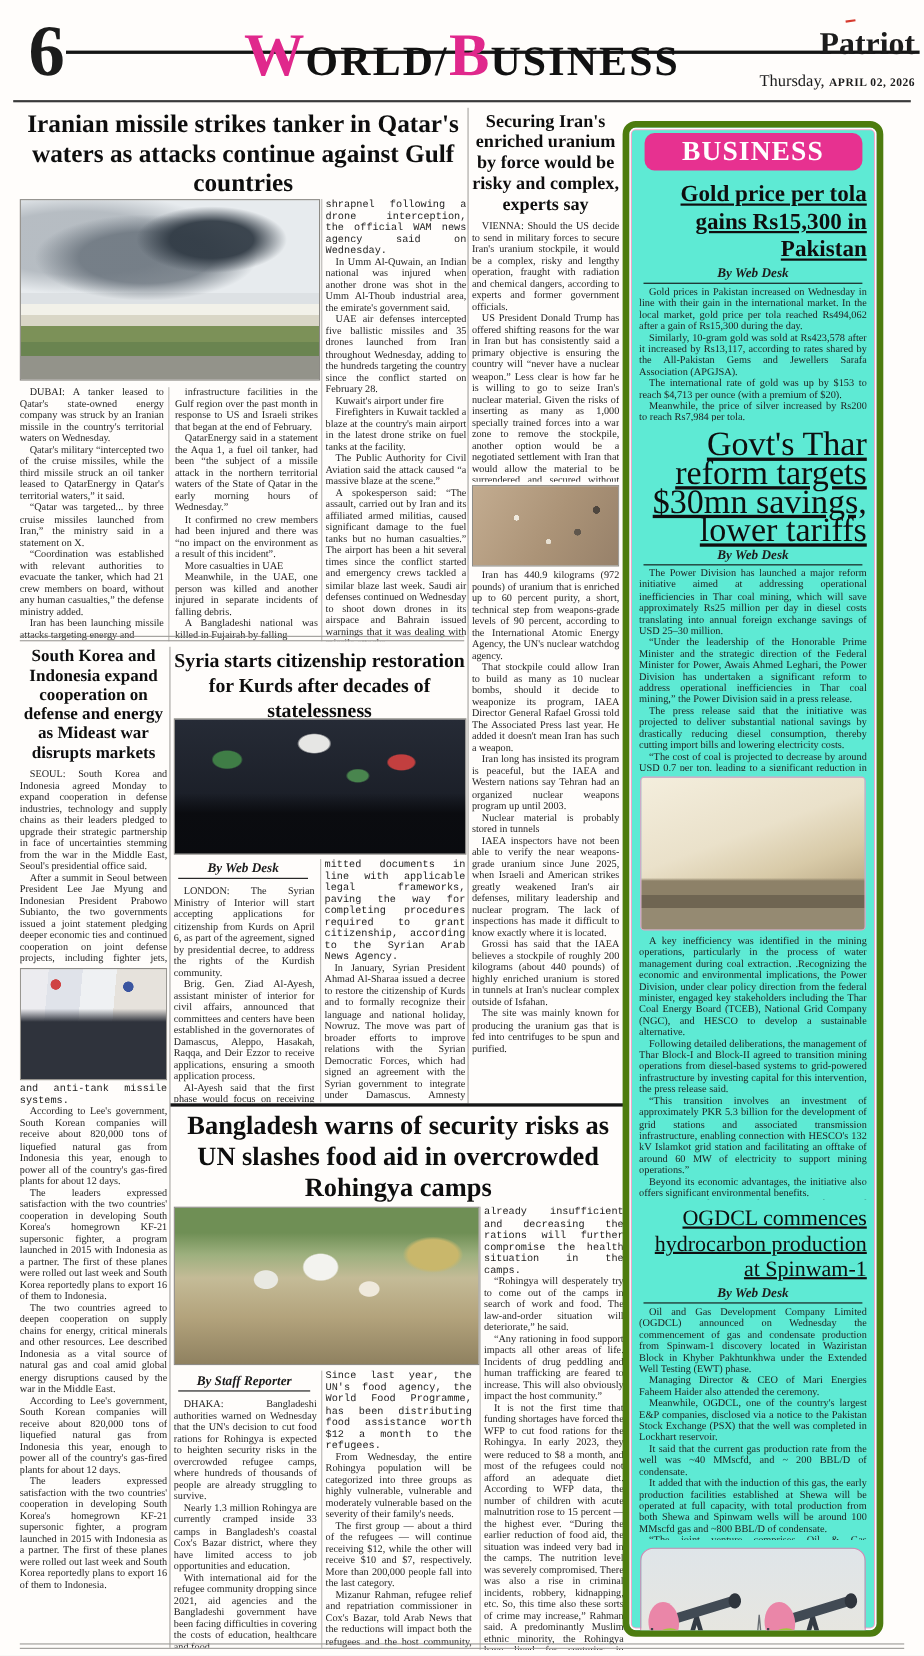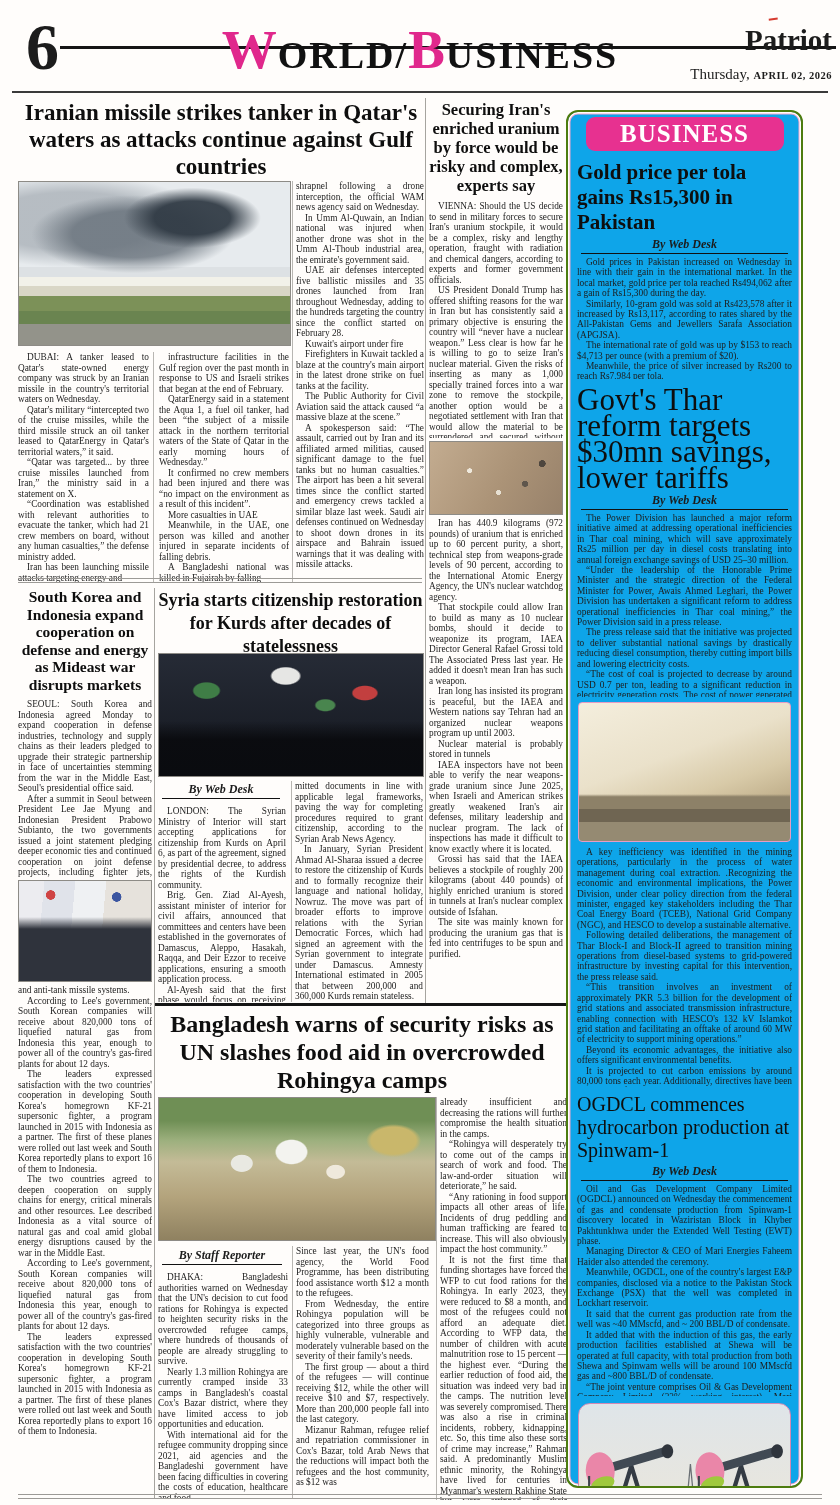--- a/index.html
+++ b/index.html
@@ -2,42 +2,42 @@
 <html><head>
 <meta charset="utf-8">
 <style>
   html,body{margin:0;padding:0;background:#f3f3f1;}
   #page{position:relative;width:840px;height:1505px;background:#fffdfb;margin:0 auto;
         font-family:"Liberation Serif","DejaVu Serif",serif;color:#1c1c1c;overflow:hidden;}
   .abs{position:absolute;}
   .hl{font-weight:bold;text-align:center;color:#0e0e0e;}
   .body{font-size:9.3px;line-height:10.5px;text-align:justify;overflow:hidden;color:#1d1d1d;}
   .body p{margin:0;text-indent:9px;}
-  .cont p:first-child{text-indent:0;}
+  .cont p:first-child{text-indent:0;font-family:Liberation Mono, monospace;}
   .vr{position:absolute;width:1px;background:#b8b6b2;}
   .hr{position:absolute;background:#151515;}
   .hr-gray{position:absolute;background:#9c9a96;}
   .photo{position:absolute;border:1px solid #8d8b86;}
   .by{display:block;margin:2px auto 3px;text-align:center;font-style:italic;font-weight:bold;
       font-size:12px;line-height:14px;border-bottom:1.6px solid #111;padding-bottom:2px;}
   
   .pageno{font-size:66px;font-weight:bold;line-height:1;}
   .secttitle{left:0;right:0;top:18px;text-align:center;z-index:2;}
   .secttitle .big{font-size:55px;font-weight:bold;letter-spacing:1px;}
   .secttitle .small{font-size:38px;font-weight:bold;letter-spacing:2px;color:#111;}
   .masthead{font-size:29px;font-weight:bold;z-index:2;}
   .issuedate{font-size:15px;z-index:2;}
   .issuedate .caps{font-size:10.5px;font-weight:bold;letter-spacing:.5px;}
   
   .bizbox{position:absolute;left:566px;top:110px;width:237px;height:1378px;
-          border:2px solid #4d7c0f;border-radius:12px;overflow:hidden;background:#0ea5e9;
+          border:6px solid #4d7c0f;border-radius:12px;overflow:hidden;background:#5eead4;
           box-shadow:inset 0 0 0 1.5px #ffffff, inset 0 0 0 2.5px #f3a7cc;padding:0 9px;box-sizing:border-box;}
   .bizbanner{margin:5px auto 0;width:198px;height:34px;background:#e73190;border-radius:9px;
              color:#fff;text-align:center;font-weight:bold;font-size:25px;line-height:34px;letter-spacing:1px;}
-  .biz-hl{text-align:left;color:#0e0e0e;}
+  .biz-hl{text-align:right;color:#0e0e0e;text-decoration:underline;}
   .bizbody{font-size:9.4px;line-height:10.4px;text-align:justify;overflow:hidden;color:#1d1d1d;}
   .bizbody p{margin:0;text-indent:9px;}
   .thar-photo{height:138px;margin:5px 1px;border:1px solid #e79cc4;border-radius:4px;
     background:linear-gradient(180deg,rgba(0,0,0,0) 0 66%,#8d8168 68% 77%,#6f6552 77% 86%,#958a72 86% 100%),
                linear-gradient(160deg,#f4eedd 0%,#eae1ca 40%,#d8caa8 62%,#c1b08c 78%,#a89a7c 100%);}
   .pump-photo{height:182px;margin:7px 1px 0;border:1.5px solid #d389b4;border-radius:12px;overflow:hidden;
     background:linear-gradient(180deg,#dfe5e9 0%,#e9e6dd 55%,#e3d8bf 68%,#cdbf9f 72%);}
   .accentmark{position:absolute;width:9px;height:4px;border-top:2.5px solid #d63a2e;transform:rotate(-8deg);z-index:3;}
 </style>
 </head>

